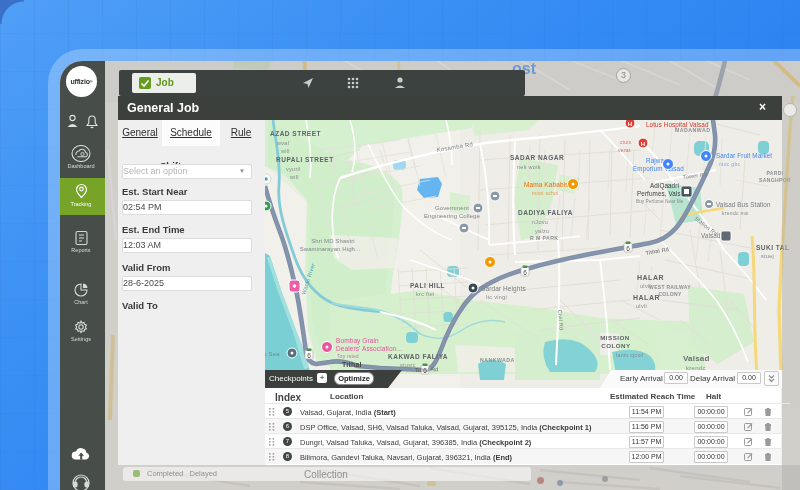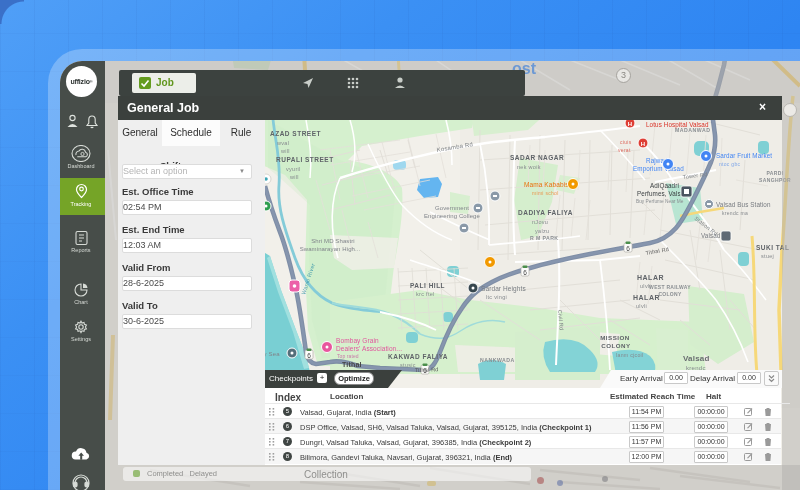--- a/index.html
+++ b/index.html
@@ -21,21 +21,21 @@
   .logo{position:absolute;left:9px;top:13px;width:31px;height:31px;border-radius:50%;background:#fff;
         display:flex;align-items:center;justify-content:center;font-weight:bold;color:#2d3331;font-size:7px;letter-spacing:-0.2px;}
   .track{position:absolute;left:0;top:125px;width:48px;height:37px;background:#75a427;}
   
   .toolbar{position:absolute;left:62px;top:17px;width:406px;height:26px;background:#3c423f;border-radius:2px;}
   .jobtab{position:absolute;left:13px;top:3px;width:64px;height:20px;background:#eceee9;border-radius:2px;}
   
   .dlg-head{position:absolute;left:61px;top:43px;width:664px;height:24px;background:#3b403d;color:#fff;}
   .dlg-left{position:absolute;left:61px;top:67px;width:147px;height:345px;background:#efefef;}
   .tabrow{position:absolute;left:0;top:0;width:147px;height:26px;background:#efefef;}
-  .tab{position:absolute;top:0;height:26px;line-height:26px;text-align:center;font-size:10px;color:#2e2e2e;}
+  .tab{position:absolute;top:0;height:26px;line-height:26px;text-align:center;font-size:10px;color:#2e2e2e;text-decoration:underline;}
   .lbl{position:absolute;left:4px;font-size:9.5px;font-weight:bold;color:#3a3a3a;}
   .inp{position:absolute;left:4px;width:128px;height:13px;background:#fff;border:1px solid #dcdcdc;border-radius:2px;
        font-size:9px;color:#4a4a4a;line-height:13px;}
   
   .tbl{position:absolute;left:208px;top:335px;width:516px;height:77px;background:#fff;font-size:7.5px;color:#3a3a3a;}
   .row{position:absolute;left:0;width:516px;height:15px;border-top:1px solid #e8e8e8;}
   .cellbox{position:absolute;height:10px;background:#fff;border:1px solid #c9c9c9;border-radius:1px;
            font-size:7px;color:#333;text-align:center;line-height:10px;}
   .numc{position:absolute;width:9px;height:9px;border-radius:50%;background:#3f4543;color:#fff;
         font-size:6px;text-align:center;line-height:9px;}
@@ -457,28 +457,27 @@
   </div>
 
   <div class="dlg-left">
     <div class="tabrow">
       <div class="tab" style="left:0;width:44px;background:#efefef;">General</div>
       <div class="tab" style="left:44px;width:58px;background:#fcfcfc;">Schedule</div>
       <div class="tab" style="left:102px;width:42px;background:#efefef;">Rule</div>
     </div>
     <div class="lbl" style="top:40px;margin-left:38px;">Shift</div>
     <div class="inp" style="top:44px;color:#b5b5b5;">Select an option<span style="position:absolute;right:6px;color:#8a8a8a;font-size:6px;">▼</span></div>
-    <div class="lbl" style="top:66px;">Est. Office Time</div>
+    <div class="lbl" style="top:66px;">Est. Start Near</div>
     <div class="inp" style="top:80px;">02:54 PM</div>
     <div class="lbl" style="top:104px;">Est. End Time</div>
     <div class="inp" style="top:118px;">12:03 AM</div>
     <div class="lbl" style="top:142px;">Valid From</div>
     <div class="inp" style="top:156px;">28-6-2025</div>
     <div class="lbl" style="top:180px;">Valid To</div>
-    <div class="inp" style="top:194px;">30-6-2025</div>
   </div>
   <div class="abs" style="left:726px;top:50px;width:12px;height:12px;border-radius:50%;background:#eceae6;border:1.5px solid #b8b6b1;"></div>
 
   <svg class="abs" style="left:208px;top:316px;" width="517" height="20" viewBox="0 0 517 20">
     <polygon points="0,1 137,1 123,19 0,19" fill="#3b403d"></polygon>
     <polygon points="346,1 517,1 517,19 335,19" fill="#fafafa"></polygon>
   </svg>
   <div class="abs" style="left:212px;top:321px;color:#fff;font-size:8px;">Checkpoints</div>
   <div class="abs" style="left:260px;top:320px;width:10px;height:10px;background:#fff;border-radius:2px;color:#222;font-size:8px;line-height:10px;text-align:center;">+</div>
   <div class="abs" style="left:277px;top:319px;width:38px;height:11px;background:#fff;border:1px solid #8a8a8a;border-radius:6px;color:#222;font-size:7.5px;line-height:11px;text-align:center;font-weight:bold;">Optimize</div>

